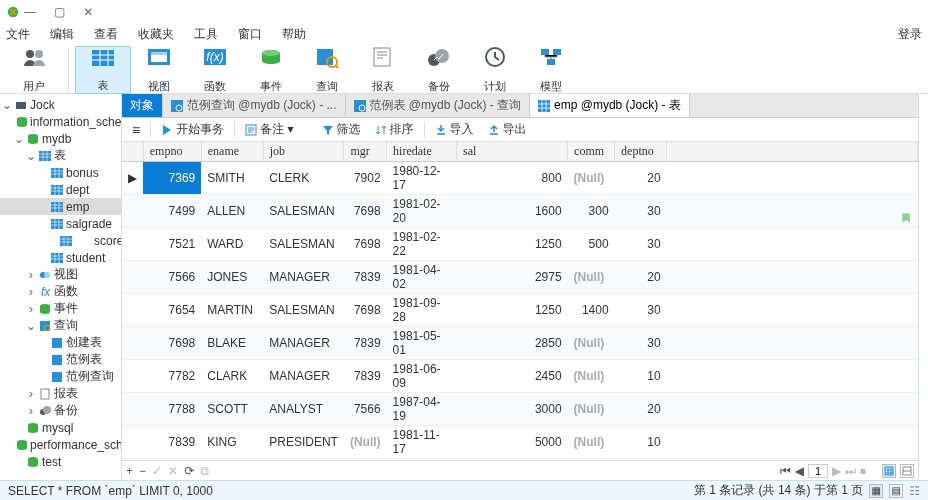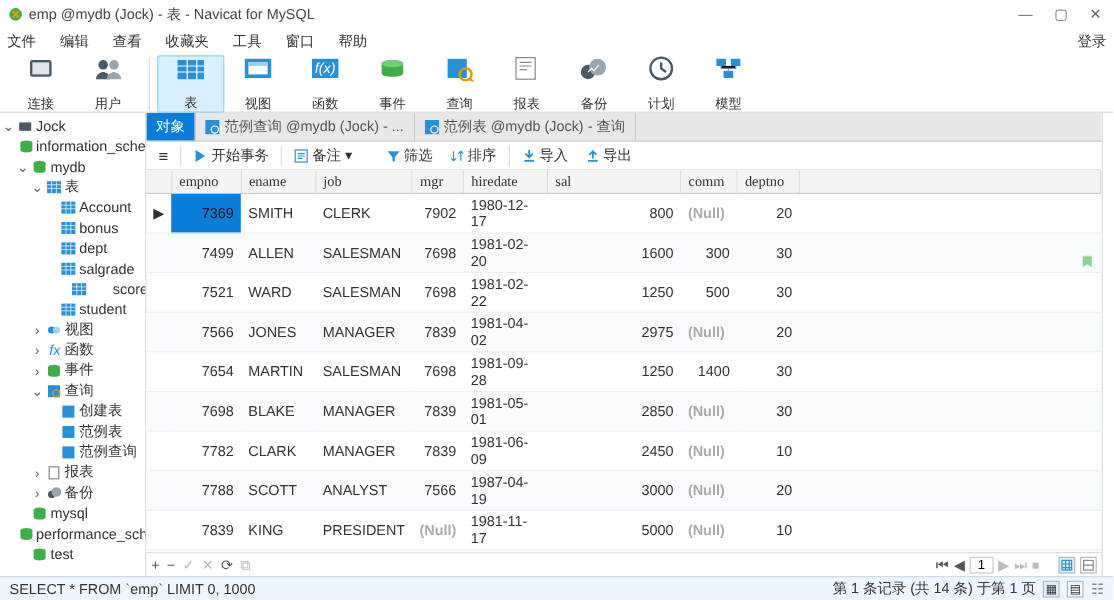--- a/index.html
+++ b/index.html
@@ -32,21 +32,21 @@
 .gridtools { height: 24px; display: flex; align-items: center; padding: 0 4px; border-bottom:1px solid #e0e0e0; gap:2px;}
 .gtbtn { display:flex; align-items:center; gap:3px; padding:0 6px; height:20px; cursor:pointer; color:#333; font-size:11px;}
 .gtsep { width:1px; height:16px; background:#ddd; margin:0 2px;}
 table { border-collapse: collapse; width: 100%; }
 thead th { background: #f4f4f4; border-right: 1px solid #ddd; border-bottom:1px solid #ccc; text-align:left; padding: 2px 6px; font-weight: normal; height: 18px; color:#333; overflow:hidden;font-family:Liberation Serif, serif;}
 tbody td { padding: 2px 6px; height: 16px; border-bottom:1px solid #f0f0f0; }
 tbody tr:nth-child(even) td { background:#f7fbfe; }
 .num { text-align: right; }
 .null { color: #aaa; font-weight: bold; }
 .rowptr { width: 14px; text-align:center; }
-.sel-cell { background: #0b7dd6 !important; color: #0f172a; text-align: right; }
+.sel-cell { background: #0b7dd6 !important; color: #fef9c3; text-align: right; }
 .bottombar { height: 20px; border-top:1px solid #ddd; display:flex; align-items:center; padding:0 4px; gap:6px; color:#555;}
 .bottombar .right { margin-left:auto; display:flex; align-items:center; gap:4px;}
 .statusbar { height: 20px; background:#edf6fd; border-top:1px solid #cde; display:flex; align-items:center; padding:0 8px; font-size:11px; color:#333;}
 .statusbar .right { margin-left:auto; display:flex; align-items:center; gap:6px;}
 .sq { width:14px; height:14px; border:1px solid #bbb; display:inline-flex; align-items:center; justify-content:center; cursor:pointer; font-size:10px;}
 .sq.fill{ background:#d8effd;}
 .grid-scroll { flex:1; overflow:auto; }
 .scrollcol{width:10px;border-left:1px solid #ddd;}
 .small-ico{width:12px;height:12px;}
 .topright-ico{position:absolute; right:6px; top:118px;}
@@ -55,21 +55,20 @@
 </head>
 <body>
 
 <div class="titlebar">
   <span class="icon">
     <svg viewBox="0 0 16 16">
         <circle cx="8" cy="8" r="6" fill="#3fae49"></circle>
         <path d="M5 5 L11 11 M11 5 L5 11" stroke="#e29a00" stroke-width="2"></path>
       </svg>
   </span>
-  <span class="title">emp @mydb (Jock) - 表 - Navicat for MySQL</span>
   <div class="wincontrols">
     <span>—</span>
     <span>▢</span>
     <span>✕</span>
   </div>
 </div>
 
 <div class="menubar" id="menubar">
     <span>文件</span>
     <span>编辑</span>
@@ -77,27 +76,20 @@
     <span>收藏夹</span>
     <span>工具</span>
     <span>窗口</span>
     <span>帮助</span>
     <span class="right">登录</span>
   </div>
 
 <div class="toolbar" id="toolbar">
     <div class="tbtn">
       <span class="ico"><svg viewBox="0 0 26 22">
-          <rect x="4" y="4" width="18" height="14" rx="2" fill="#4c5a66"></rect>
-          <rect x="6" y="6" width="14" height="10" fill="#e0e6eb"></rect>
-        </svg></span>
-      <span class="lbl">连接</span>
-    </div>
-    <div class="tbtn">
-      <span class="ico"><svg viewBox="0 0 26 22">
           <circle cx="9" cy="8" r="4" fill="#4c5a66"></circle>
           <path d="M3 20c0-4 4-6 6-6s6 2 6 6" fill="#4c5a66"></path>
           <circle cx="18" cy="8" r="4" fill="#9aa5ad"></circle>
           <path d="M12 20c0-4 4-6 6-6s6 2 6 6" fill="#9aa5ad"></path>
         </svg></span>
       <span class="lbl">用户</span>
     </div>
     <div class="tdiv"></div>
     <div class="tbtn active">
       <span class="ico"><svg viewBox="0 0 26 22">
@@ -214,41 +206,41 @@
           <span>表</span>
         </div>
         <div class="node" style="padding-left: 38px;">
           <span class="exp"></span>
           <span class="nico">
             <svg width="12" height="12">
               <rect width="12" height="10" y="1" fill="#2a90d6"></rect>
               <path d="M0 4h12M0 7h12M4 1v10M8 1v10" stroke="#fff" stroke-width="0.6"></path>
             </svg>
           </span>
-          <span>Account</span>
+          <span>bonus</span>
         </div>
         <div class="node" style="padding-left: 38px;">
           <span class="exp"></span>
           <span class="nico">
             <svg width="12" height="12">
               <rect width="12" height="10" y="1" fill="#2a90d6"></rect>
               <path d="M0 4h12M0 7h12M4 1v10M8 1v10" stroke="#fff" stroke-width="0.6"></path>
             </svg>
           </span>
-          <span>bonus</span>
-        </div>
-        <div class="node" style="padding-left: 38px;">
+          <span>dept</span>
+        </div>
+        <div class="node selected" style="padding-left: 38px;">
           <span class="exp"></span>
           <span class="nico">
             <svg width="12" height="12">
               <rect width="12" height="10" y="1" fill="#2a90d6"></rect>
               <path d="M0 4h12M0 7h12M4 1v10M8 1v10" stroke="#fff" stroke-width="0.6"></path>
             </svg>
           </span>
-          <span>dept</span>
+          <span>emp</span>
         </div>
         <div class="node" style="padding-left: 38px;">
           <span class="exp"></span>
           <span class="nico">
             <svg width="12" height="12">
               <rect width="12" height="10" y="1" fill="#2a90d6"></rect>
               <path d="M0 4h12M0 7h12M4 1v10M8 1v10" stroke="#fff" stroke-width="0.6"></path>
             </svg>
           </span>
           <span>salgrade</span>
@@ -403,20 +395,27 @@
             <circle cx="8" cy="8" r="3" fill="none" stroke="#fff"></circle>
           </svg>
           <span>范例查询 @mydb (Jock) - ...</span>
         </div>
         <div class="tab">
           <svg class="small-ico" viewBox="0 0 12 12">
             <rect width="12" height="12" fill="#2a90d6"></rect>
             <circle cx="8" cy="8" r="3" fill="none" stroke="#fff"></circle>
           </svg>
           <span>范例表 @mydb (Jock) - 查询</span>
+        </div>
+        <div class="tab active">
+          <svg class="small-ico" viewBox="0 0 12 12">
+            <rect width="12" height="12" fill="#2a90d6"></rect>
+            <path d="M0 4h12M0 8h12M4 0v12M8 0v12" stroke="#fff" stroke-width="0.8"></path>
+          </svg>
+          <span>emp @mydb (Jock) - 表</span>
         </div>
       </div>
     <span class="topright-ico"><svg class="small-ico" viewBox="0 0 16 16">
           <path d="M3 2v12l5-3 5 3V2z" fill="#8fd18f"></path>
         </svg></span>
 
     <div class="gridtools">
       <span class="gtbtn" style="font-size:14px;">≡</span>
       <span class="gtsep"></span>
       <span class="gtbtn">

